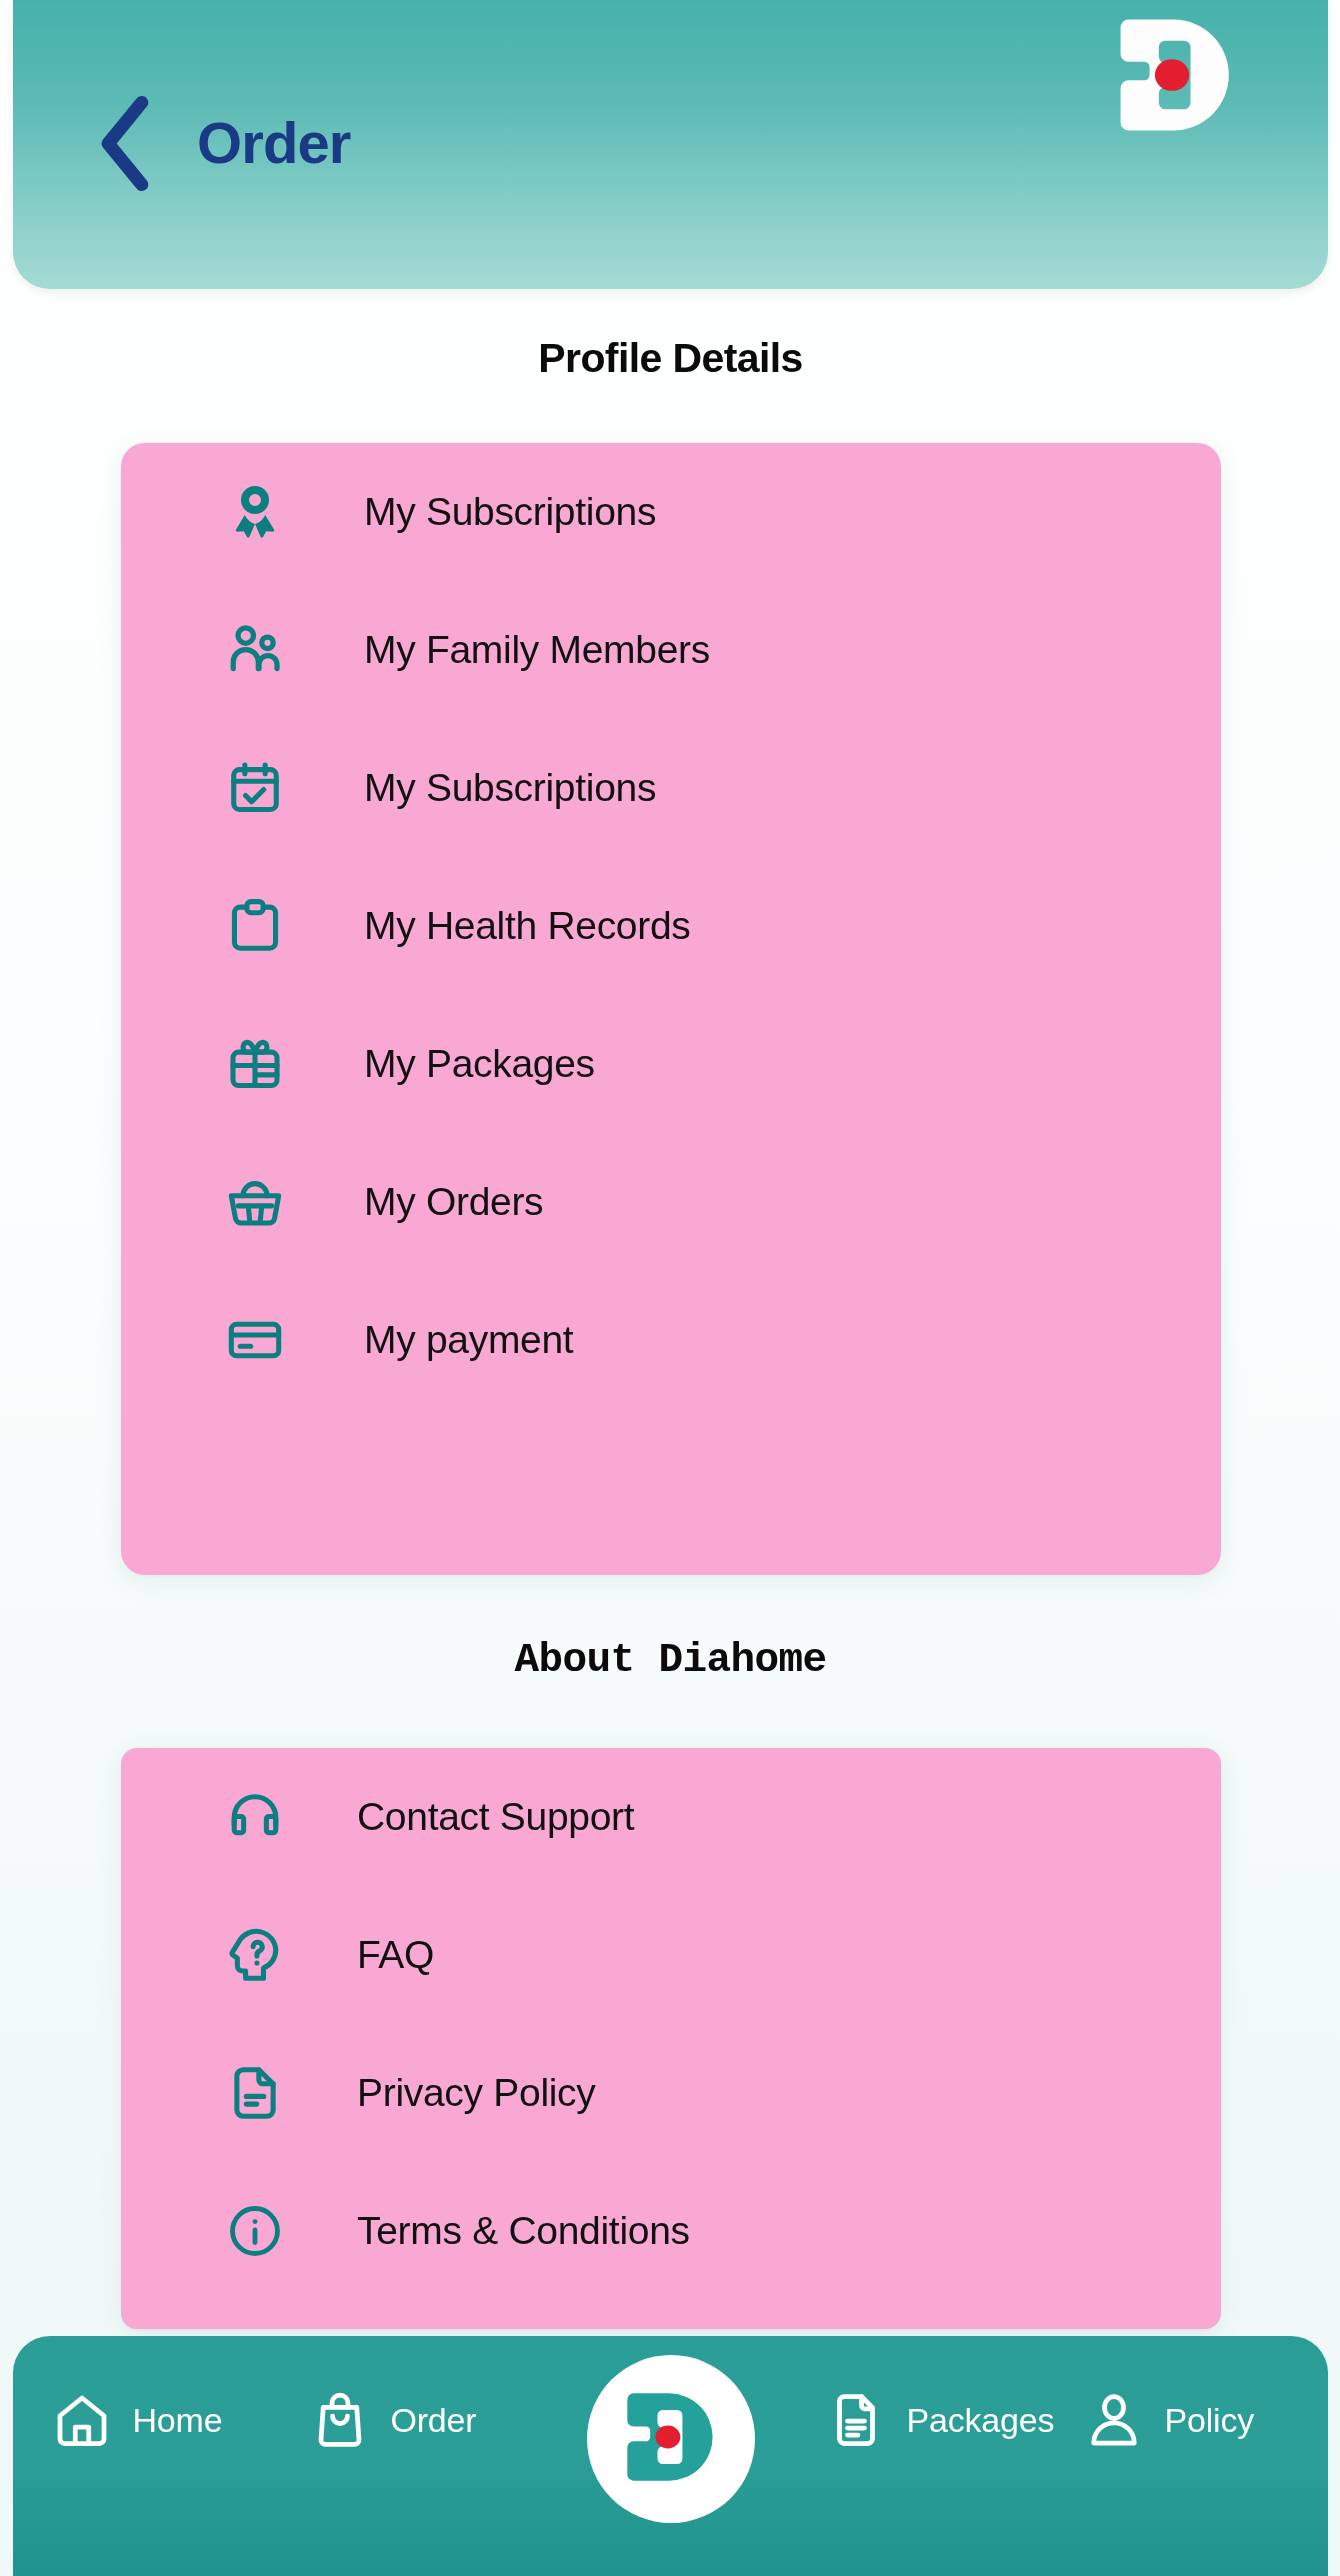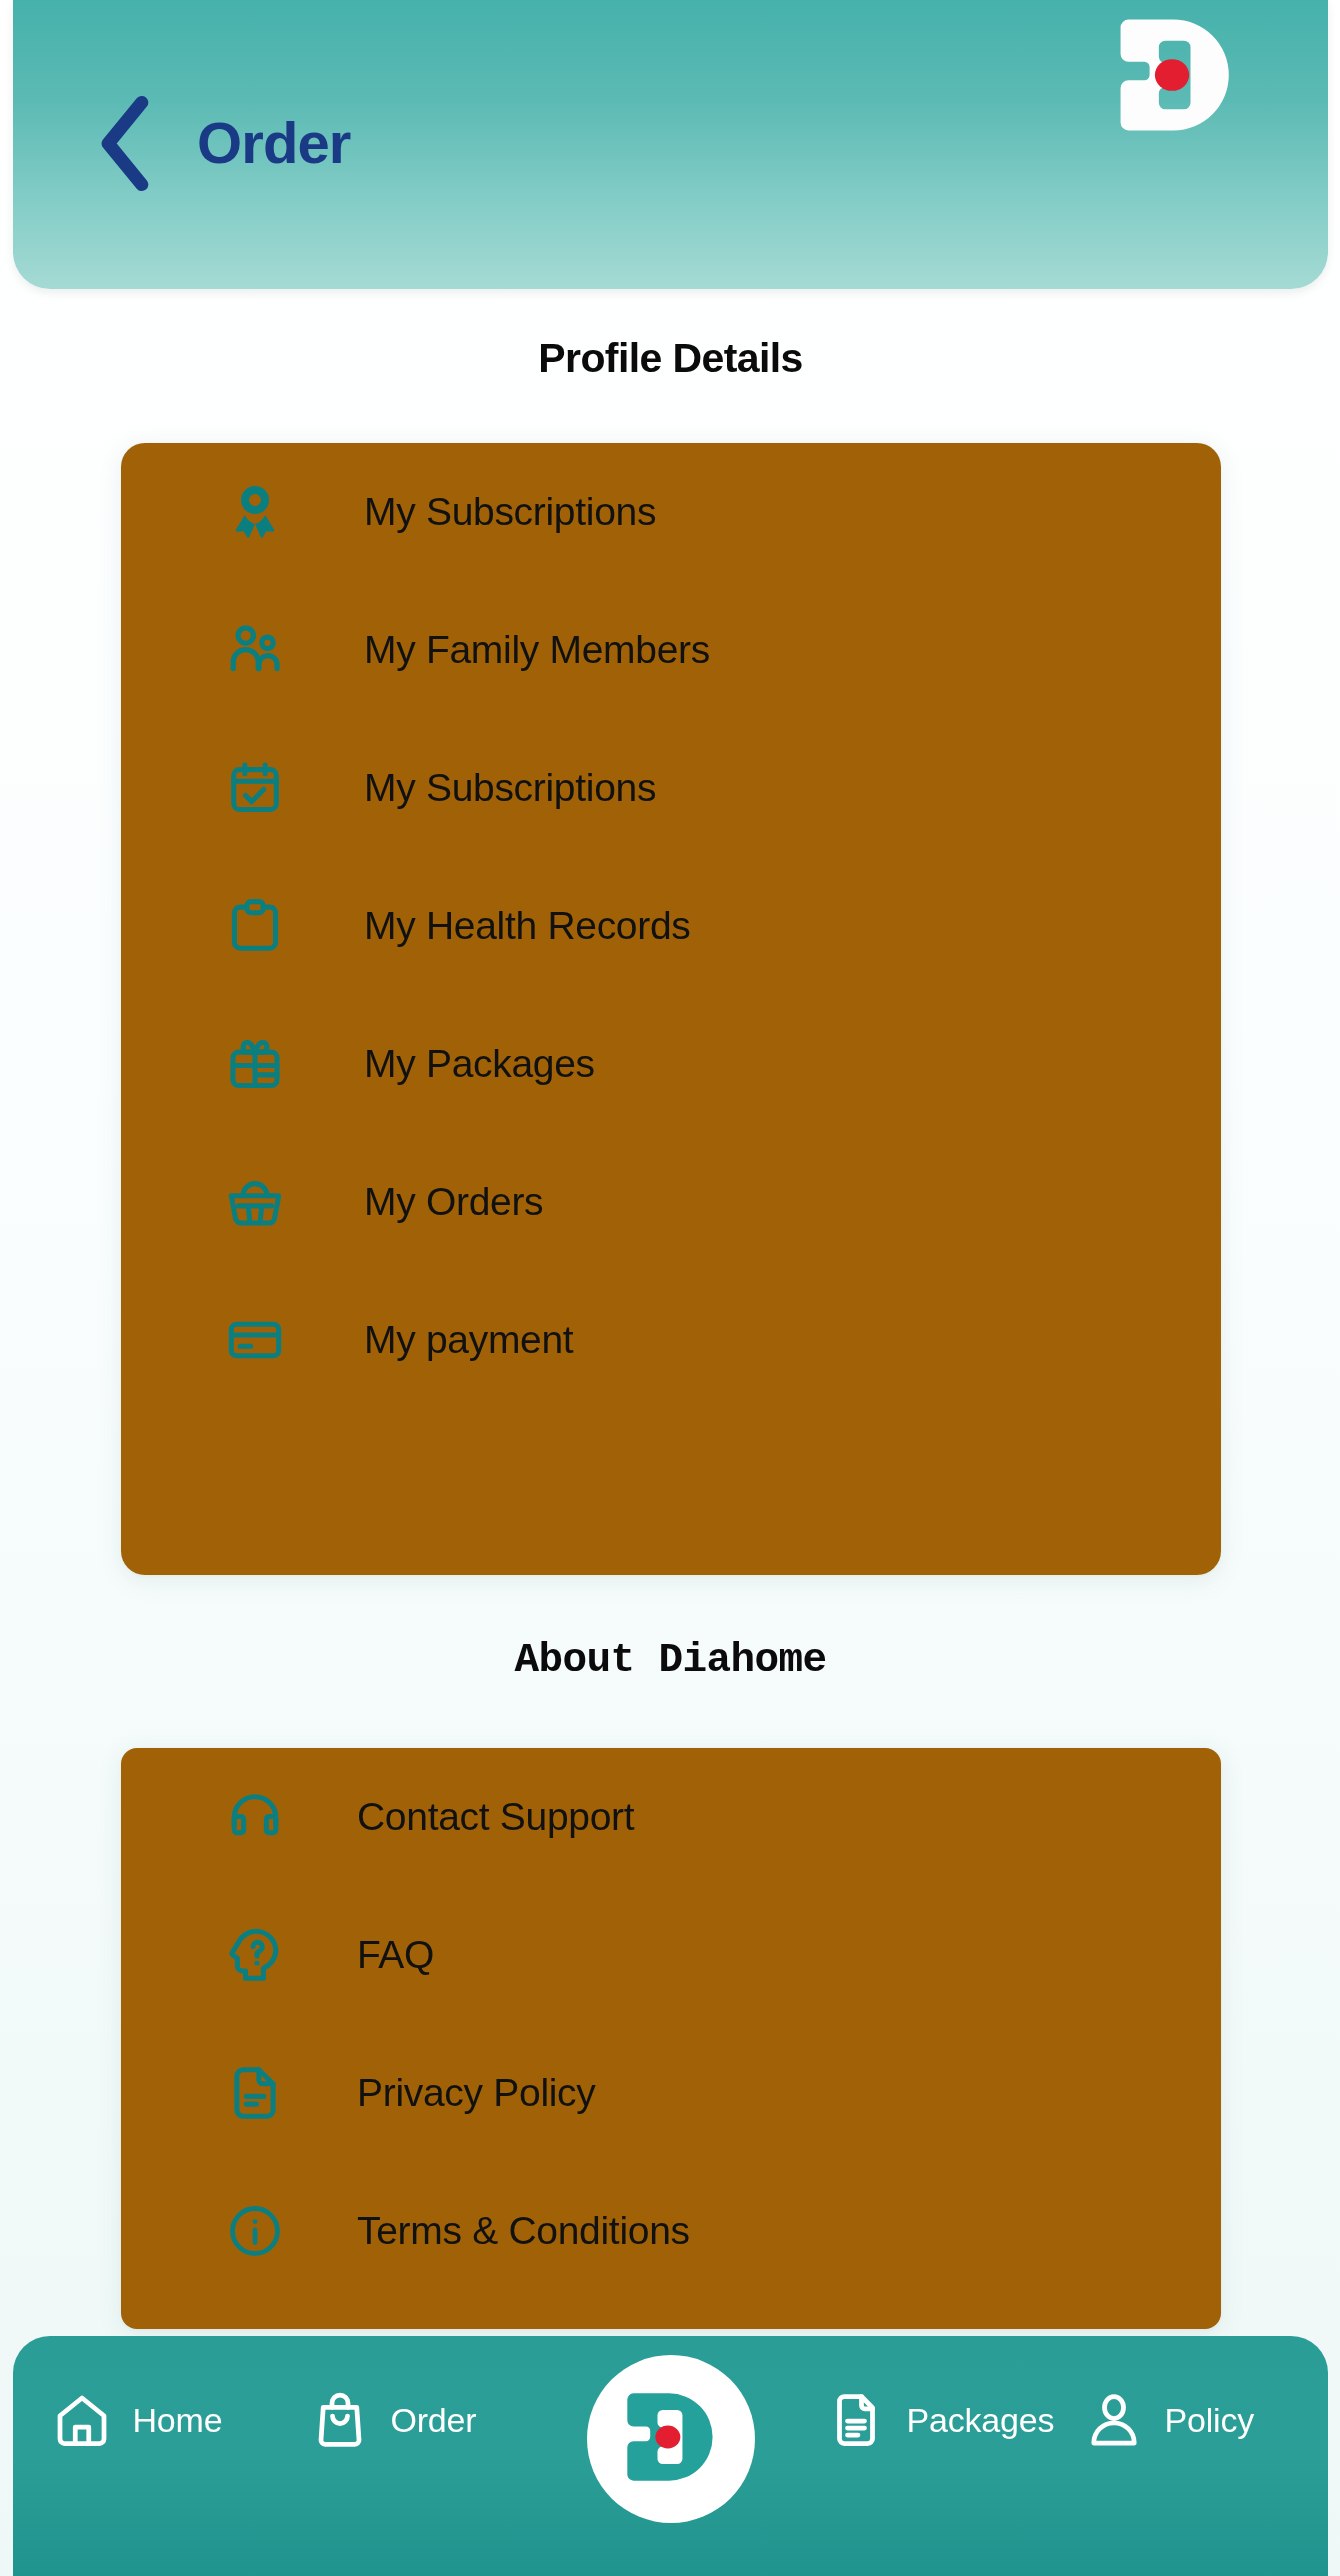--- a/index.html
+++ b/index.html
@@ -48,21 +48,21 @@
     text-align:center;
     font-size:41px; font-weight:bold; color:#0b0b0b;
     letter-spacing:-0.6px;
   }
   #profile-title { position:absolute; top:335px; left:0; right:0; }
   #about-title   { position:absolute; top:1637px; left:0; right:0;font-family:Liberation Mono, monospace; }
 
   
   .card {
     position:absolute; left:121px; width:1100px;
-    background:#a16207;
+    background:#f9a8d4;
     border-radius:24px;
     box-shadow:0 5.6px 24px rgba(60,120,115,.10), 0 0.9px 2.8px rgba(60,120,115,.06);
     overflow:hidden;
   }
   #profile-card { top:443px;  height:223px; }
   #about-card   { top:1748px; height:223px;border-radius:16px; }
 
   
   .menu-row {
     display:flex; align-items:center;

